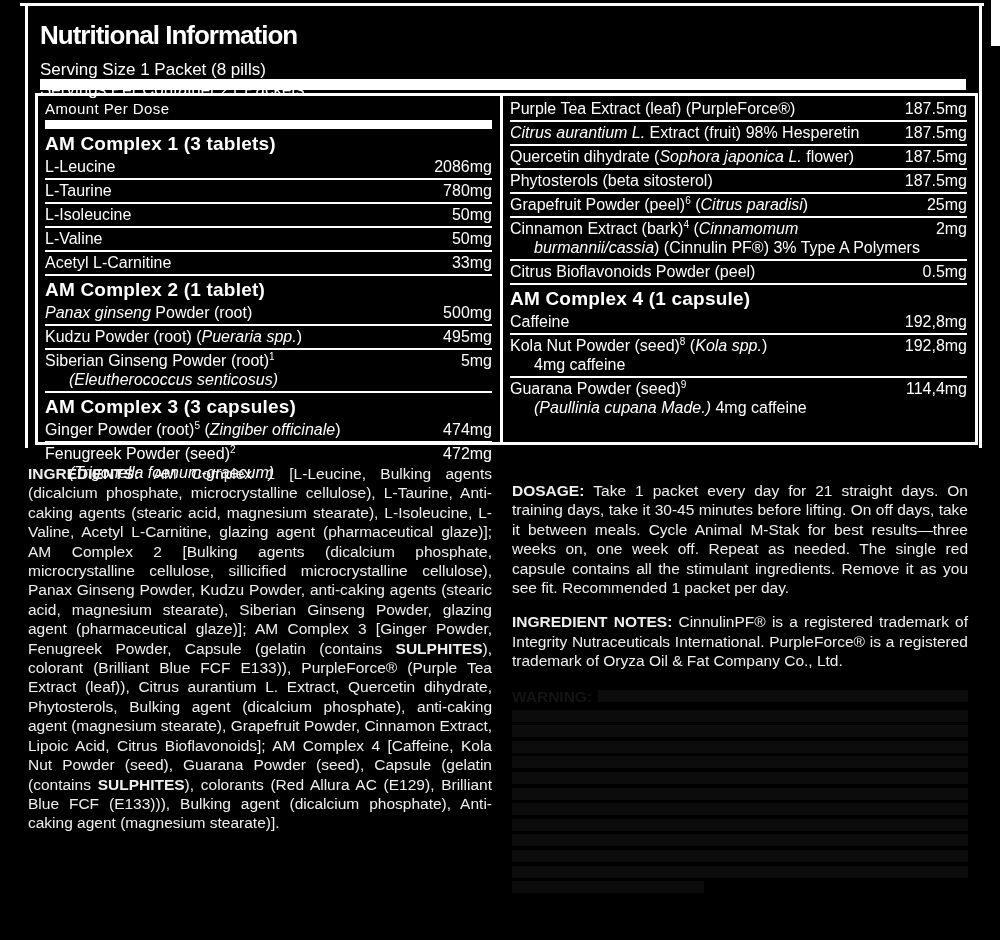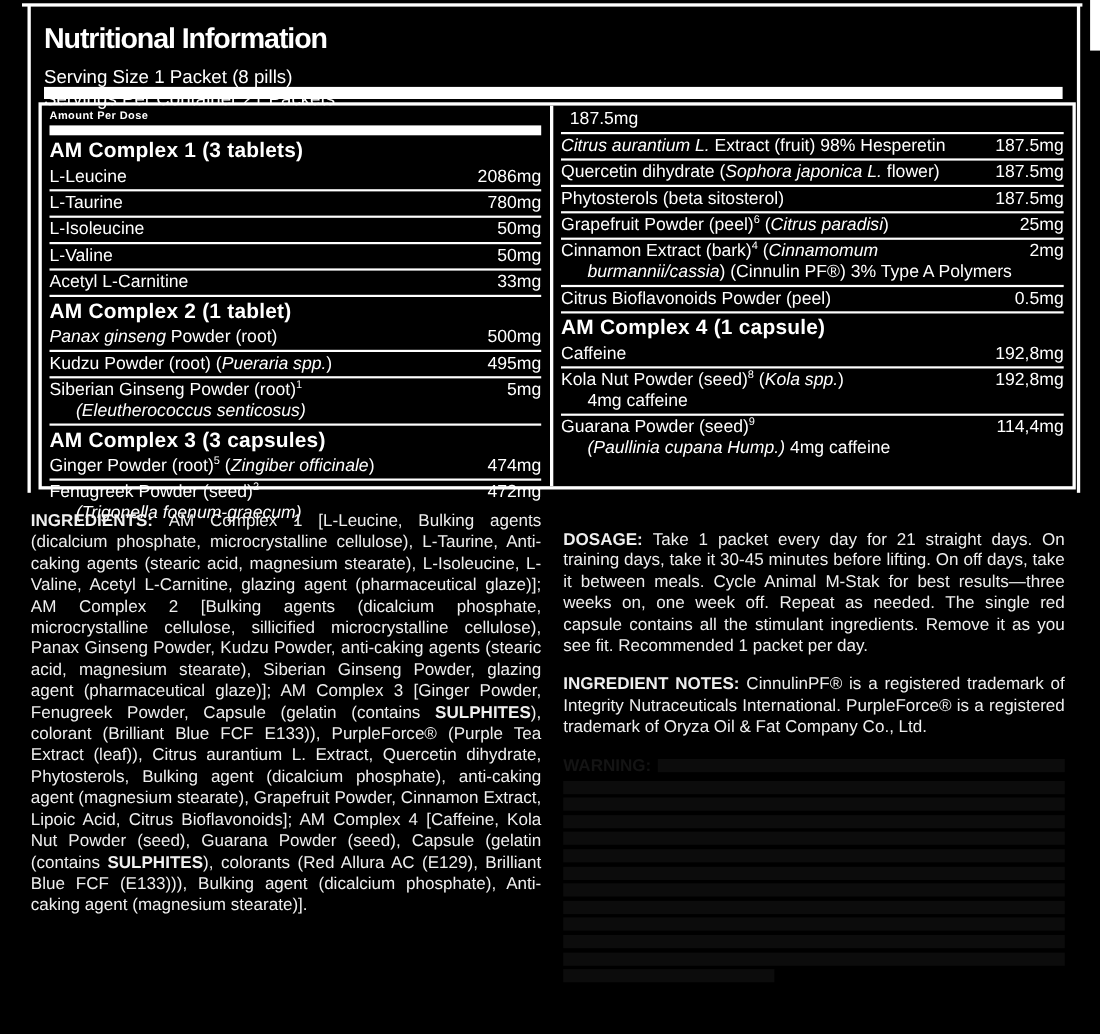--- a/index.html
+++ b/index.html
@@ -21,21 +21,21 @@
   .serv-bar{position:absolute;left:40px;top:79px;width:926px;height:11px;background:#fff;}
 
   
   .ntable{
     position:absolute;left:35px;top:93px;width:937px;height:346px;
     border:3px solid #fff;display:flex;
   }
   .col{box-sizing:border-box;padding:2px 8px 0 7px;}
   .col-left{width:465px;border-right:3px solid #fff;}
   .col-right{flex:1;}
-  .apd{font-size:10px;font-weight:700;letter-spacing:.4px;padding:2px 0 3px;}
+  .apd{font-size:15px;font-weight:400;letter-spacing:.4px;padding:2px 0 3px;}
   .apd-bar{height:9px;background:#fff;margin-bottom:1px;}
   .sec-head{font-size:19px;font-weight:800;letter-spacing:.2px;padding:3px 0 1px;}
   .rowwrap{border-bottom:2px solid #fff;padding:1px 0 2px;}
   .section:last-child .rowwrap:last-child{border-bottom:none;}
   .row{display:flex;justify-content:space-between;align-items:baseline;}
   .rname{font-size:16px;line-height:19px;}
   .ramt{font-size:16px;line-height:19px;white-space:nowrap;padding-left:8px;}
   .row2{font-size:16px;line-height:19px;padding-left:24px;}
   .i{font-style:italic;}
   .b{font-weight:700;}
@@ -146,20 +146,21 @@
             <div class="ramt">472mg</div>
           </div>
           <div class="row2"><span class="i">(</span><span class="i">Trigonella foenum-graecum</span><span class="i">)</span></div>
         </div>
       </div>
     </div>
   <div class="col col-right" id="right-col">
       <div class="section">
         <div class="rowwrap">
           <div class="row">
+            <div class="rname"><span>Purple Tea Extract (leaf) (PurpleForce®)</span></div>
             <div class="ramt">187.5mg</div>
           </div>
         </div>
         <div class="rowwrap">
           <div class="row">
             <div class="rname"><span class="i">Citrus aurantium L.</span><span> Extract (fruit) 98% Hesperetin</span></div>
             <div class="ramt">187.5mg</div>
           </div>
         </div>
         <div class="rowwrap">
@@ -207,21 +208,21 @@
             <div class="rname"><span>Kola Nut Powder (seed)</span><sup>8</sup><span> (</span><span class="i">Kola spp.</span><span>)</span></div>
             <div class="ramt">192,8mg</div>
           </div>
           <div class="row2"><span>4mg caffeine</span></div>
         </div>
         <div class="rowwrap">
           <div class="row">
             <div class="rname"><span>Guarana Powder (seed)</span><sup>9</sup></div>
             <div class="ramt">114,4mg</div>
           </div>
-          <div class="row2"><span class="i">(</span><span class="i">Paullinia cupana Hump.</span><span class="i">)</span><span> 4mg caffeine</span></div>
+          <div class="row2"><span class="i">(</span><span class="i">Paullinia cupana Made.</span><span class="i">)</span><span> 4mg caffeine</span></div>
         </div>
       </div>
     </div>
 </div>
 
 <div class="para-col para-left">
   <div class="para"><span class="b">INGREDIENTS: </span><span>AM Complex 1 [L-Leucine, Bulking agents (dicalcium phosphate, microcrystalline cellulose), L-Taurine, Anti-caking agents (stearic acid, magnesium stearate), L-Isoleucine, L-Valine, Acetyl L-Carnitine, glazing agent (pharmaceutical glaze)]; AM Complex 2 [Bulking agents (dicalcium phosphate, microcrystalline cellulose, sillicified microcrystalline cellulose), Panax Ginseng Powder, Kudzu Powder, anti-caking agents (stearic acid, magnesium stearate), Siberian Ginseng Powder, glazing agent (pharmaceutical glaze)]; AM Complex 3 [Ginger Powder, Fenugreek Powder, Capsule (gelatin (contains </span><span class="b">SULPHITES</span><span>), colorant (Brilliant Blue FCF E133)), PurpleForce® (Purple Tea Extract (leaf)), Citrus aurantium L. Extract, Quercetin dihydrate, Phytosterols, Bulking agent (dicalcium phosphate), anti-caking agent (magnesium stearate), Grapefruit Powder, Cinnamon Extract, Lipoic Acid, Citrus Bioflavonoids]; AM Complex 4 [Caffeine, Kola Nut Powder (seed), Guarana Powder (seed), Capsule (gelatin (contains </span><span class="b">SULPHITES</span><span>), colorants (Red Allura AC (E129), Brilliant Blue FCF (E133))), Bulking agent (dicalcium phosphate), Anti-caking agent (magnesium stearate)].</span></div>
 </div>
 
 <div class="para-col para-right">

